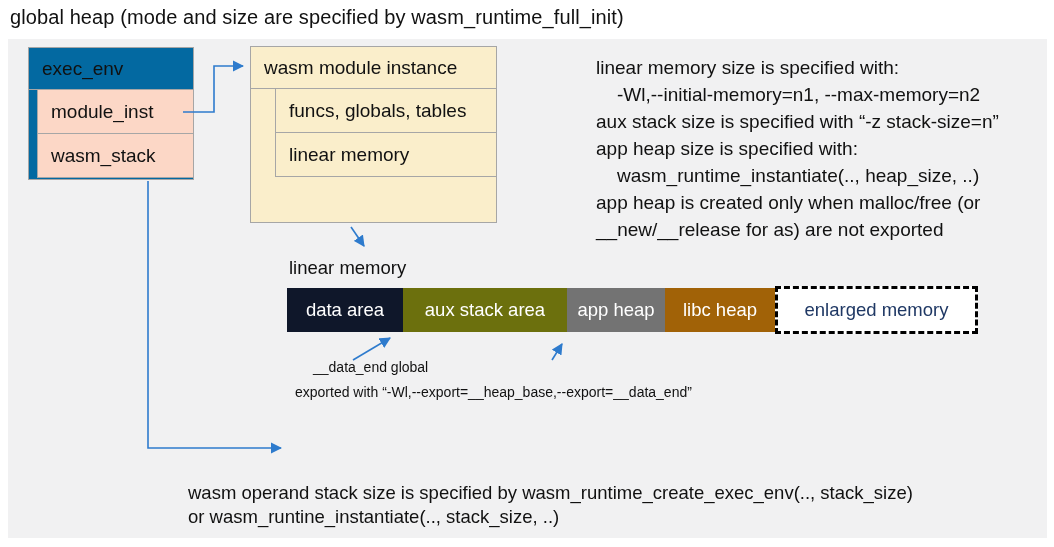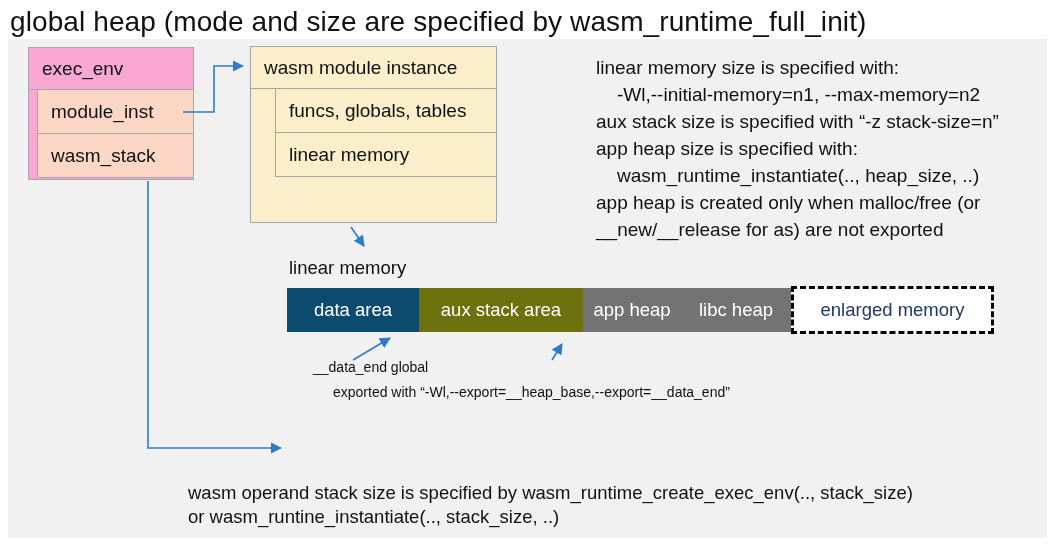--- a/index.html
+++ b/index.html
@@ -1,21 +1,21 @@
 <!DOCTYPE html>
 <html><head>
 <meta charset="utf-8">
 <style>
   * { margin:0; padding:0; box-sizing:border-box; }
   html,body { width:1054px; height:547px; background:#ffffff; overflow:hidden;
     font-family:"Liberation Sans","DejaVu Sans",sans-serif; color:#111; }
   .abs { position:absolute; }
   #stage { position:relative; width:1054px; height:547px; }
 
-  #page-title { left:10px; top:6px; font-size:28px; letter-spacing:0.1px; }
+  #page-title { left:10px; top:6px; font-size:20px; letter-spacing:0.1px; }
 
   #panel { left:8px; top:39px; width:1039px; height:499px; }
 
   
   .struct-box { border:1px solid #a6a6a6; font-size:19px; }
   .struct-head { height:42px; display:flex; align-items:center; padding-left:13px;
     border-bottom:1px solid #a6a6a6; }
   .struct-row { margin-left:8px; height:44px; display:flex; align-items:center;
     padding-left:13px; border:1px solid #a6a6a6; border-top:none; margin-right:-1px; }
   #exec-env-box { left:28px; top:47px; width:166px; height:133px; }
@@ -30,40 +30,40 @@
 
   
   #membar { left:287px; top:288px; height:44px; display:flex; font-size:18.5px; }
   .seg { height:44px; display:flex; align-items:center; justify-content:center;
     color:#ffffff; white-space:nowrap; }
   .seg.enlarged { height:48px; margin-top:-2px; border:3px dashed #000; }
 
   .annot { font-size:14px; white-space:nowrap; }
   #data-end-label  { left:313px; top:359px; }
   #heap-base-label { left:512px; top:362px; }
-  #exported-label  { left:295px; top:384px;margin-left:38px; }
+  #exported-label  { left:295px; top:384px; }
 
   #operand-bar { left:288px; top:425px; width:502px; height:48px; display:flex;
     align-items:center; justify-content:center; color:#fff; font-size:19px; }
 
   #footer { left:188px; top:481px; font-size:18.5px; line-height:24px; white-space:nowrap; }
 
   #wires { left:0; top:0; width:1054px; height:547px; pointer-events:none; }
   #wires polyline, #wires line { fill:none; stroke:#2e7bcd; stroke-width:1.6; }
 </style>
 </head>
 <body>
 
 <div id="stage">
 
   <div class="abs" id="page-title">global heap (mode and size are specified by wasm_runtime_full_init)</div>
 
   <div class="abs" id="panel" style="background: rgb(241, 241, 242);"></div>
 
-  <div class="abs struct-box" id="exec-env-box" style="background: #f9a8d4; text-align: right;">
+  <div class="abs struct-box" id="exec-env-box" style="background: #0369a1; text-align: right;">
     <div class="struct-head">exec_env</div>
     <div class="struct-row" style="background: rgb(252, 215, 198);">module_inst</div>
     <div class="struct-row" style="background: rgb(252, 215, 198);">wasm_stack</div>
   </div>
 
   <div class="abs struct-box" id="instance-box" style="background: rgb(250, 238, 203);">
     <div class="struct-head">wasm module instance</div>
     <div class="struct-row" style="background: rgb(250, 238, 203);">funcs, globals, tables</div>
     <div class="struct-row" style="background: rgb(250, 238, 203);">linear memory</div>
   </div>
@@ -74,24 +74,24 @@
     <div>aux stack size is specified with “-z stack-size=n”</div>
     <div>app heap size is specified with:</div>
     <div class="indent">wasm_runtime_instantiate(.., heap_size, ..)</div>
     <div>app heap is created only when malloc/free (or</div>
     <div>__new/__release for as) are not exported</div>
   </div>
 
   <div class="abs" id="linear-memory-label">linear memory</div>
 
   <div class="abs" id="membar">
-    <div class="seg" style="width: 132px; background: #0c4a6e;">data area</div>
+    <div class="seg" style="width: 116px; background: #0f172a;">data area</div>
     <div class="seg" style="width: 164px; background: rgb(108, 112, 13);">aux stack area</div>
     <div class="seg" style="width: 98px; background: #737373;">app heap</div>
-    <div class="seg" style="width: 110px; background: #737373;">libc heap</div>
+    <div class="seg" style="width: 110px; background: #a16207;">libc heap</div>
     <div class="seg enlarged" style="width: 203px; background: rgb(255, 255, 255); color: rgb(31, 56, 100);">enlarged memory</div>
   </div>
 
   <div class="abs annot" id="data-end-label">__data_end global</div>
   <div class="abs annot" id="exported-label">exported with “-Wl,--export=__heap_base,--export=__data_end”</div>
 
 
   <div class="abs" id="footer">
     <div>wasm operand stack size is specified by wasm_runtime_create_exec_env(.., stack_size)</div>
     <div>or wasm_runtine_instantiate(.., stack_size, ..)</div>

